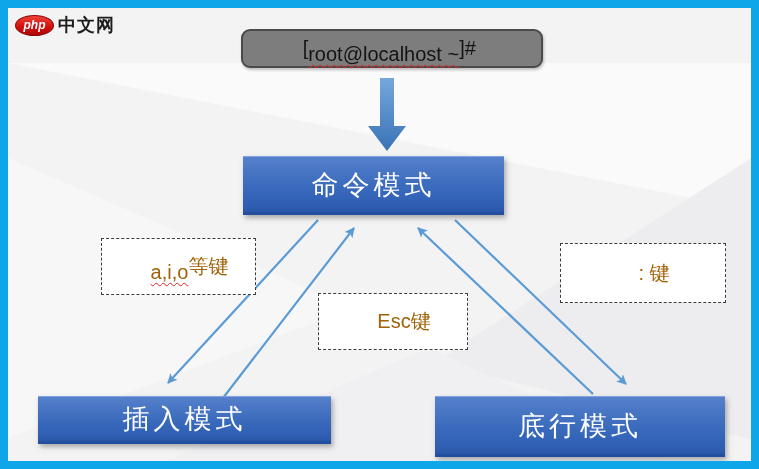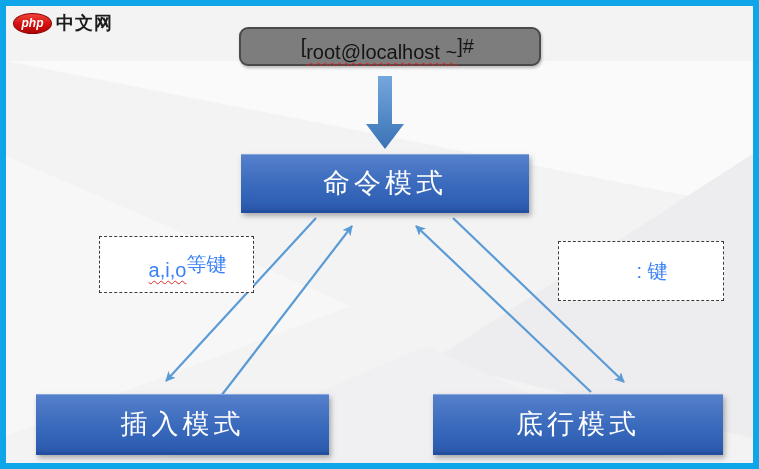--- a/index.html
+++ b/index.html
@@ -1,18 +1,18 @@
 <!DOCTYPE html>
 <html><head>
 <meta charset="utf-8">
 <style>
   html,body{margin:0;padding:0;background:#ddd;font-family:"Liberation Sans",sans-serif;}
   .stage{
     position:relative;width:759px;height:469px;box-sizing:border-box;
-    background:#f3f3f4;border:6px solid #0ea5e9;overflow:hidden;
+    background:#f3f3f4;border:8px solid #0ea5e9;overflow:hidden;
   }
   svg.layer{position:absolute;left:0;top:0;pointer-events:none;}
 
   
   .logo{position:absolute;left:7px;top:5px;display:flex;align-items:center;gap:4px;}
   .logo-oval{
     width:37px;height:19px;border-radius:50%;
     background:linear-gradient(180deg,#f04338 0%,#d30f0f 55%,#b00606 100%);
     border:1px solid #8e0404;display:flex;align-items:center;justify-content:center;
   }
@@ -31,30 +31,30 @@
 
   
   .node{
     position:absolute;box-sizing:border-box;
     background:linear-gradient(180deg,#5580cb 0%,#3a6abc 55%,#2f5fb3 88%,#2a56a6 100%);
     border-top:1px solid #83a4de;border-bottom:3px solid #224f9f;
     box-shadow:2px 3px 5px rgba(100,100,100,.5);
     display:flex;align-items:center;justify-content:center;
     color:#fff;font-size:27px;letter-spacing:4px;
   }
-  .node-command{left:235px;top:148px;width:288px;height:59px;}
-  .node-insert{left:30px;top:388px;width:293px;height:61px;}
+  .node-command{left:235px;top:148px;width:261px;height:59px;}
+  .node-insert{left:30px;top:388px;width:293px;height:48px;}
   .node-lastline{left:427px;top:388px;width:290px;height:61px;}
 
   
   .keybox{
     position:absolute;box-sizing:border-box;background:#ffffff;
     border:1px dashed #3c3c3c;
     display:flex;align-items:center;justify-content:center;
-    font-size:20px;color:#3b82f6;white-space:pre;padding-left:22px;
+    font-size:20px;color:#a16207;white-space:pre;padding-left:22px;
   }
   .key-aio{left:93px;top:230px;width:155px;height:57px;}
   .key-esc{left:310px;top:285px;width:150px;height:57px;}
   .key-colon{left:552px;top:235px;width:166px;height:60px;}
 </style>
 </head>
 <body>
 
 <div class="stage">
 
@@ -102,17 +102,20 @@
   <div class="node node-insert">
     <span>插入模式</span>
   </div>
   <div class="node node-lastline">
     <span>底行模式</span>
   </div>
 
   <div class="keybox key-aio">
     <span class="wavy">a,i,o</span><span>等键</span>
   </div>
+  <div class="keybox key-esc">
+    <span>Esc键</span>
+  </div>
   <div class="keybox key-colon">
     <span>: 键</span>
   </div>
 
 </div>
 
 </body></html>

